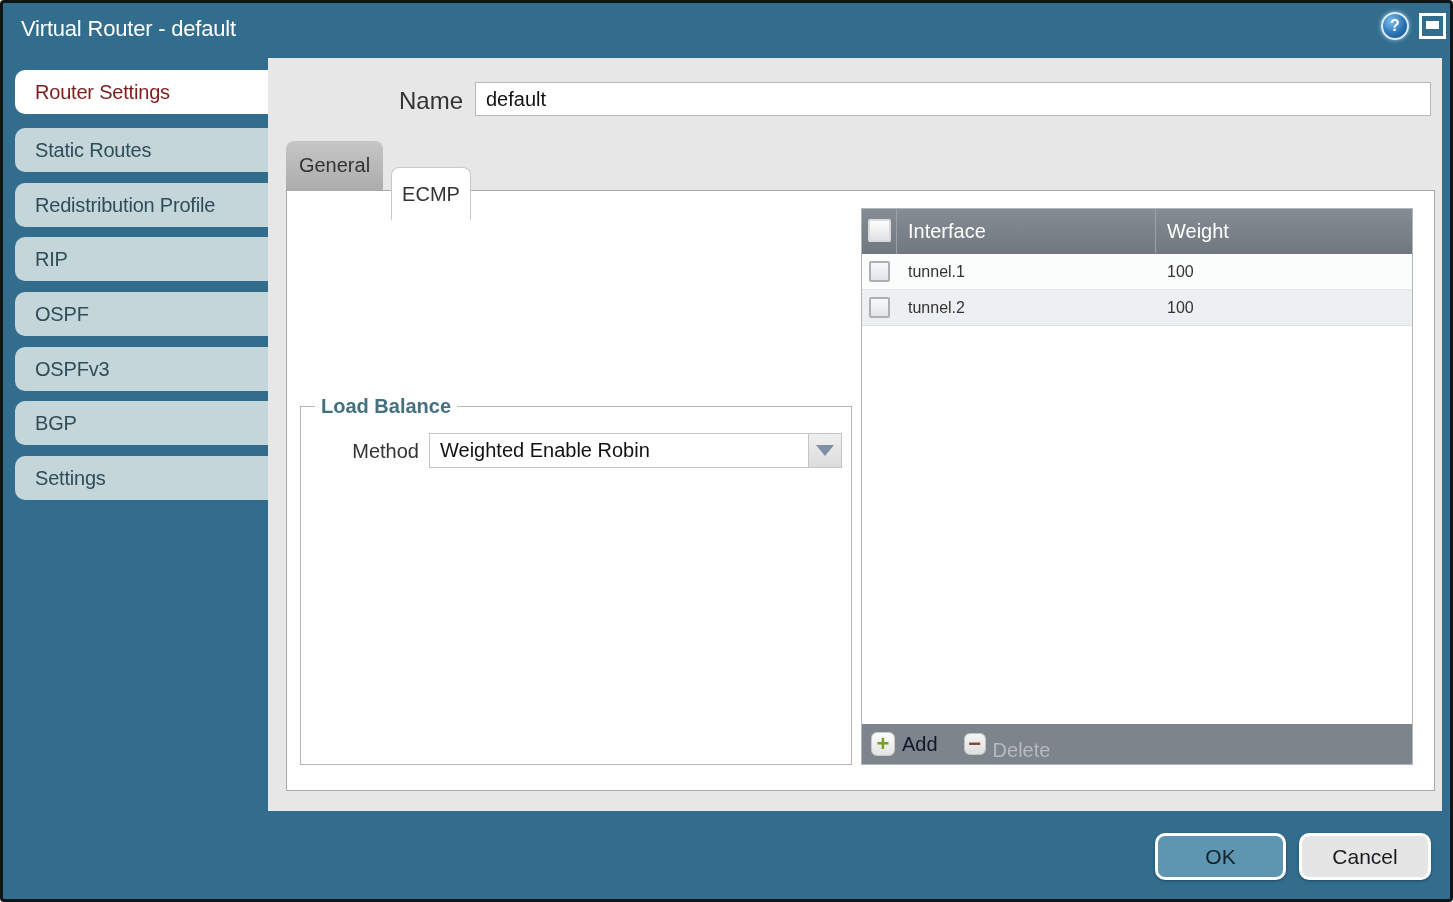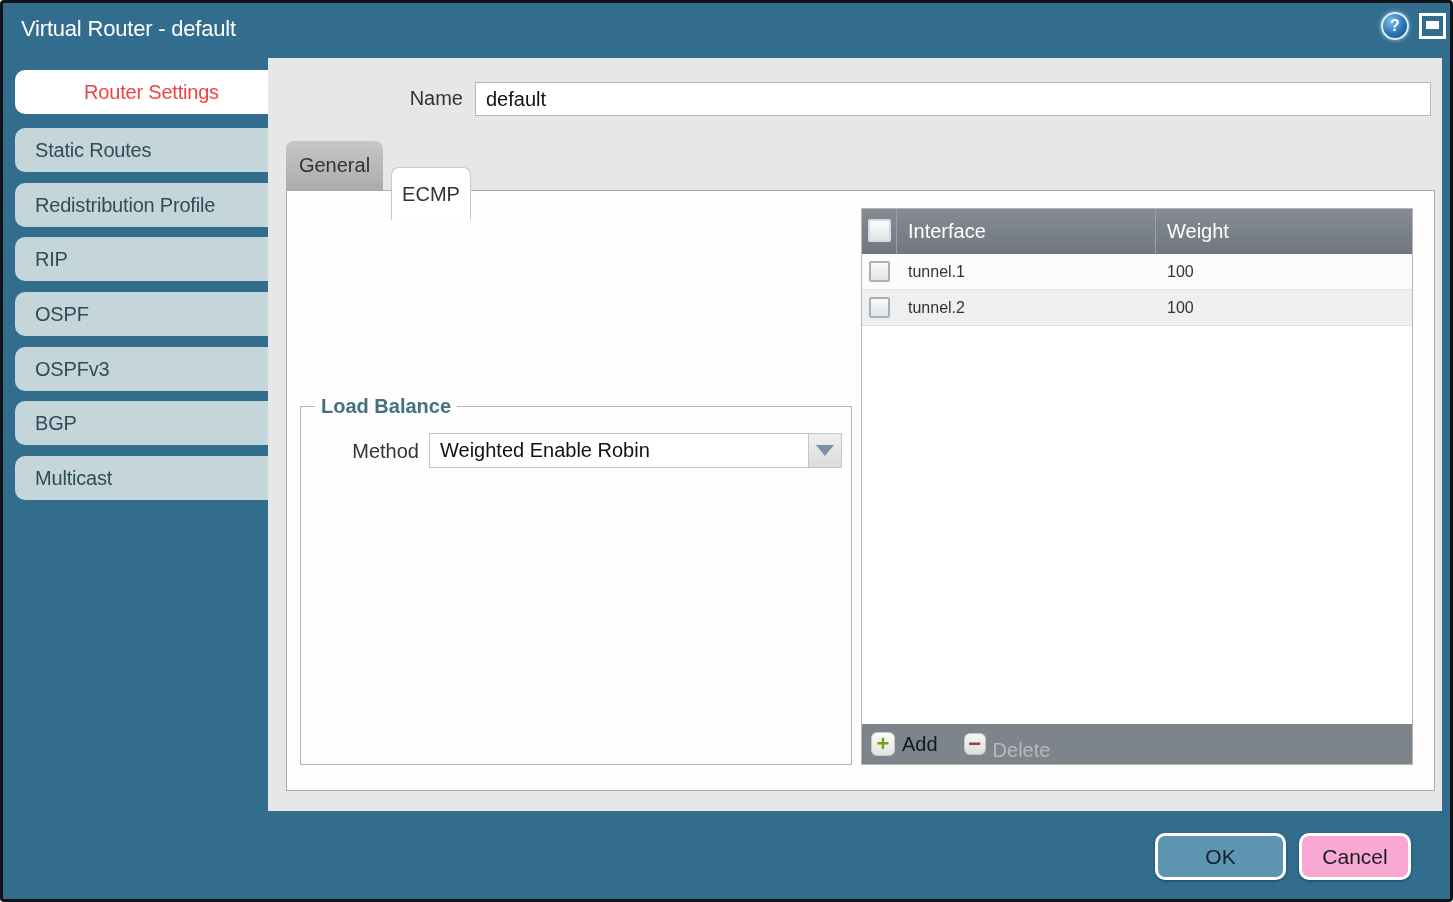--- a/index.html
+++ b/index.html
@@ -15,26 +15,26 @@
     border:2px solid #dcecf8; display:flex; align-items:center; justify-content:center;
     color:#fff; font-weight:bold; font-size:16px; box-shadow:0 0 4px rgba(190,220,245,.8); cursor:pointer; }
   .win-icon { position:absolute; left:1416px; top:10px; width:27px; height:26px; border:3px solid #fff; background:transparent; cursor:pointer; }
   .win-icon .inner-rect { position:absolute; left:4px; top:5px; width:13px; height:8px; background:#fff; }
 
   
   .side-item { position:absolute; left:12px; width:253px; height:44px;
     background:#c5d6da; border-radius:10px 0 0 10px;
     display:flex; align-items:center; padding-left:20px;
     font-size:20px; color:#2e4d58; letter-spacing:-0.2px; cursor:pointer; }
-  .side-item.active { background:#ffffff; color:#ef4444;justify-content:center; }
+  .side-item.active { background:#ffffff; color:#7f1d1d; }
 
   
   .main-panel { position:absolute; left:265px; top:55px; width:1174px; height:753px; background:#e7e7e7; }
 
-  .name-label { position:absolute; left:380px; top:84px; width:80px; text-align:right; font-size:20px; color:#333; }
+  .name-label { position:absolute; left:380px; top:84px; width:80px; text-align:right; font-size:24px; color:#333; }
   .name-input { position:absolute; left:472px; top:79px; width:956px; height:34px; border:1px solid #b4b8bb; background:#fff;
     font-family:"Liberation Sans", sans-serif; font-size:20px; color:#111; padding-left:10px; }
 
   
   .tab { position:absolute; display:flex; align-items:center; justify-content:center;
     font-size:20px; color:#333; border-radius:8px 8px 0 0; cursor:pointer; }
   .tab-general { left:283px; top:138px; width:97px; height:49px; background:linear-gradient(#c6c6c6,#acacac); }
   .tab-ecmp { left:388px; top:128px; width:80px; height:53px; background:#fff; z-index:3; border:1px solid #c9c9c9; border-bottom:none;margin-top:36px; }
 
   
@@ -85,21 +85,21 @@
   .add-btn { display:flex; align-items:center; gap:7px; cursor:pointer; }
   .add-label { font-size:20px; color:#0f172a; }
   .delete-btn { display:flex; align-items:center; gap:7px; margin-left:26px; cursor:default; opacity:.95; }
   .delete-label { font-size:20px; color:#b7bdc2;margin-top:12px; }
 
   
   .btn { position:absolute; top:830px; height:47px; border:3px solid #fff; border-radius:10px;
     display:flex; align-items:center; justify-content:center; font-size:21px; cursor:pointer;
     box-shadow:0 1px 3px rgba(0,0,0,.35); }
   .ok-btn { left:1152px; width:131px; background:#5e96b2; color:#10222c; }
-  .cancel-btn { left:1296px; width:112px; background:#f9a8d4; color:#191c1e; }
+  .cancel-btn { left:1296px; width:132px; background:#e5e5e5; color:#191c1e; }
 </style>
 </head>
 <body>
 
 <div id="root">
 
   <div class="dialog-title">Virtual Router - default</div>
   <div class="help-icon">
     <span>?</span>
   </div>
@@ -122,21 +122,21 @@
   <div class="side-item" style="top:289px;">
     <span>OSPF</span>
   </div>
   <div class="side-item" style="top:344px;">
     <span>OSPFv3</span>
   </div>
   <div class="side-item" style="top:398px;">
     <span>BGP</span>
   </div>
   <div class="side-item" style="top:453px;">
-    <span>Multicast</span>
+    <span>Settings</span>
   </div>
 
   <div class="main-panel"></div>
 
   <div class="name-label">Name</div>
   <input class="name-input" type="text" value="default" style="">
 
   <div class="tab tab-general">
     <span>General</span>
   </div>

